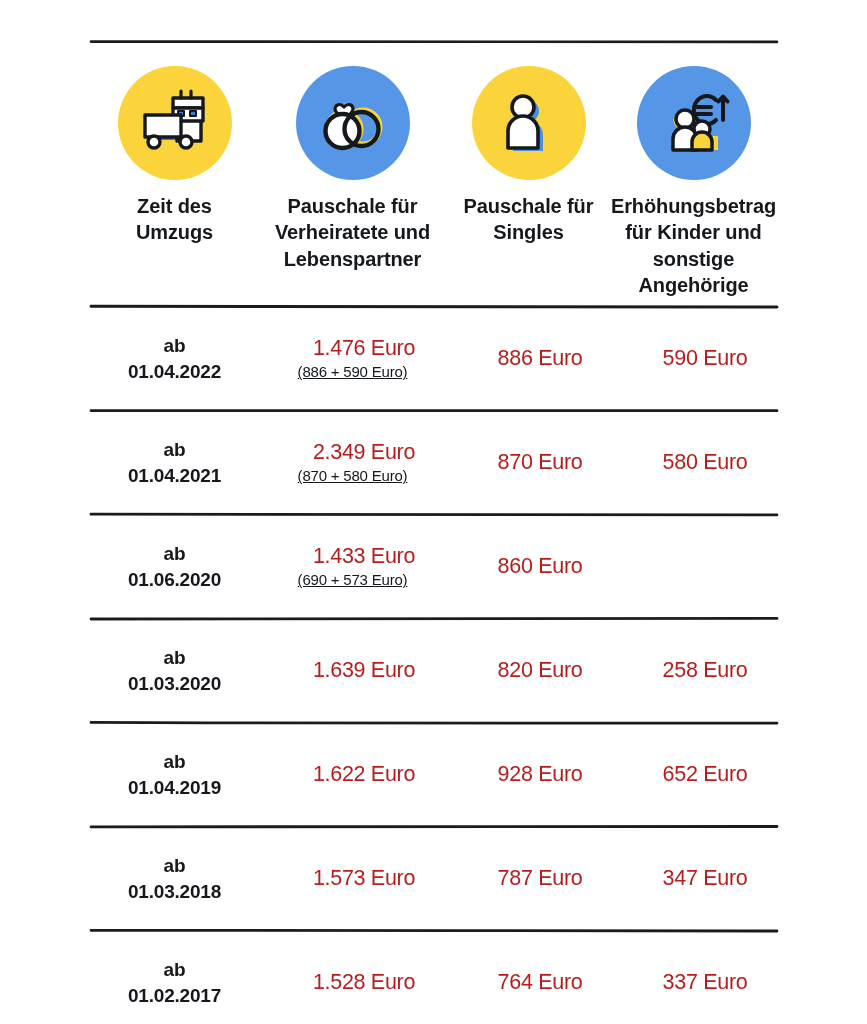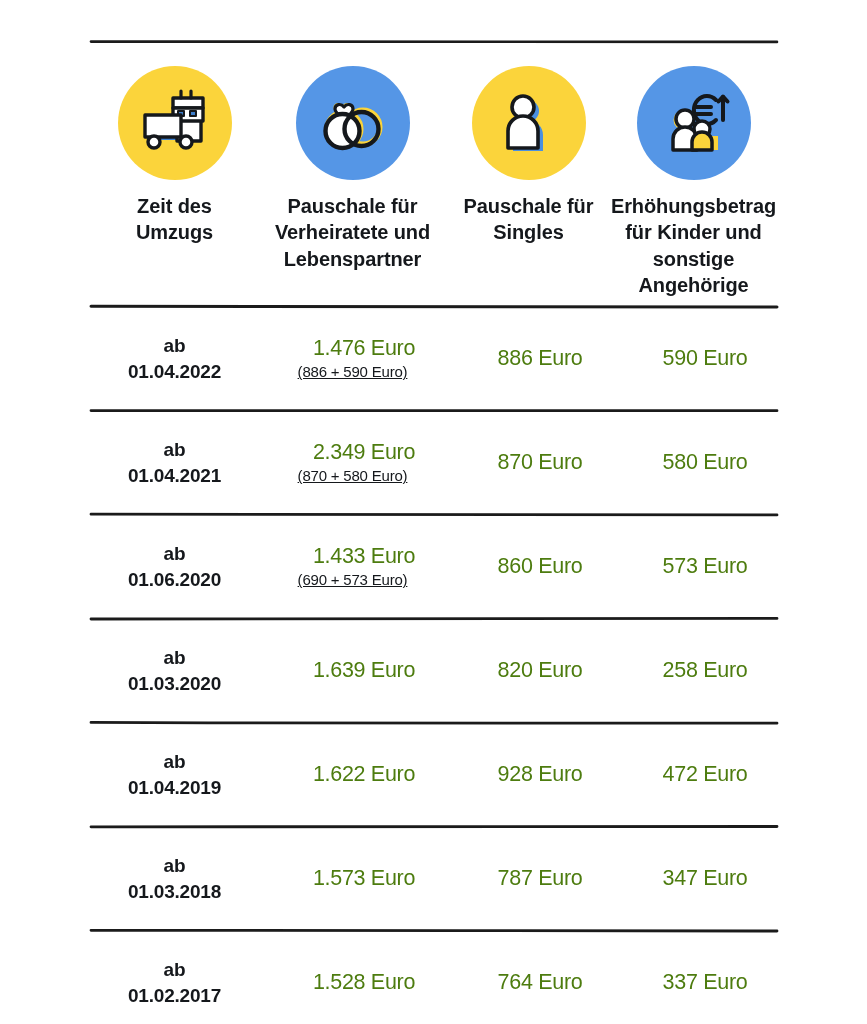--- a/index.html
+++ b/index.html
@@ -89,21 +89,21 @@
     line-height: 1.33;
     letter-spacing: -0.2px;
     color: #15181c;
     white-space: pre-line;
   }
   .cell-value {
     font-size: 21.5px;
     font-weight: 400;
     line-height: 1.22;
     letter-spacing: -0.3px;
-    color: #4d7c0f;
+    color: #b91c1c;
     margin-left: 23px;
   }
   .cell-sub {
     font-size: 15px;
     font-weight: 400;
     line-height: 1.3;
     letter-spacing: -0.2px;
     color: #15181c;
     margin-top: 1px;
     text-decoration: underline;
@@ -275,23 +275,20 @@
           <div class="cell-period">ab
 01.06.2020</div>
         </div>
         <div class="cell">
           <div class="cell-value">1.433 Euro</div>
           <div class="cell-sub">(690 + 573 Euro)</div>
         </div>
         <div class="cell">
           <div class="cell-value">860 Euro</div>
         </div>
-        <div class="cell">
-          <div class="cell-value">573 Euro</div>
-        </div>
       </div>
       <div class="rule">
         <svg viewBox="0 0 686 4" preserveAspectRatio="none">
           <path d="M0 2.0 C 150 0.7, 400 2.8, 686 1.4" stroke="#1b1b1b" stroke-width="2.8" fill="none" stroke-linecap="round"></path>
         </svg>
       </div>
       <div class="grid data-row">
         <div class="cell">
           <div class="cell-period">ab
 01.03.2020</div>
@@ -316,21 +313,21 @@
           <div class="cell-period">ab
 01.04.2019</div>
         </div>
         <div class="cell">
           <div class="cell-value">1.622 Euro</div>
         </div>
         <div class="cell">
           <div class="cell-value">928 Euro</div>
         </div>
         <div class="cell">
-          <div class="cell-value">472 Euro</div>
+          <div class="cell-value">652 Euro</div>
         </div>
       </div>
       <div class="rule">
         <svg viewBox="0 0 686 4" preserveAspectRatio="none">
           <path d="M0 1.8 C 180 0.9, 390 2.6, 686 1.5" stroke="#1b1b1b" stroke-width="2.8" fill="none" stroke-linecap="round"></path>
         </svg>
       </div>
       <div class="grid data-row">
         <div class="cell">
           <div class="cell-period">ab

